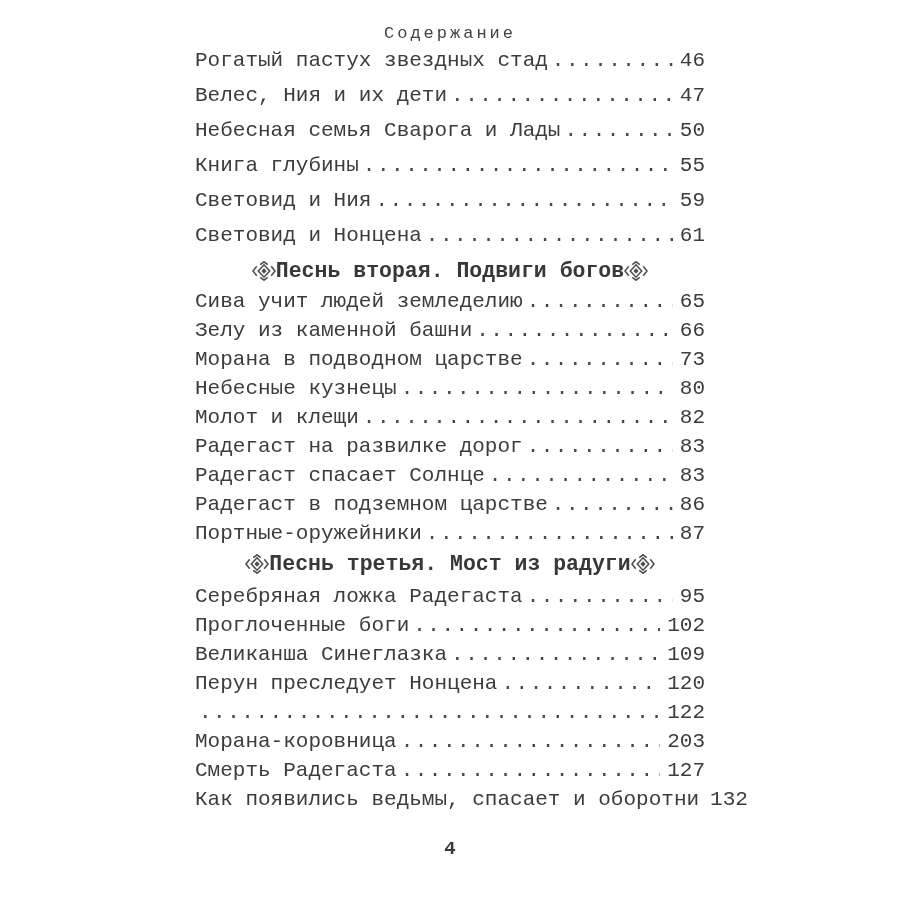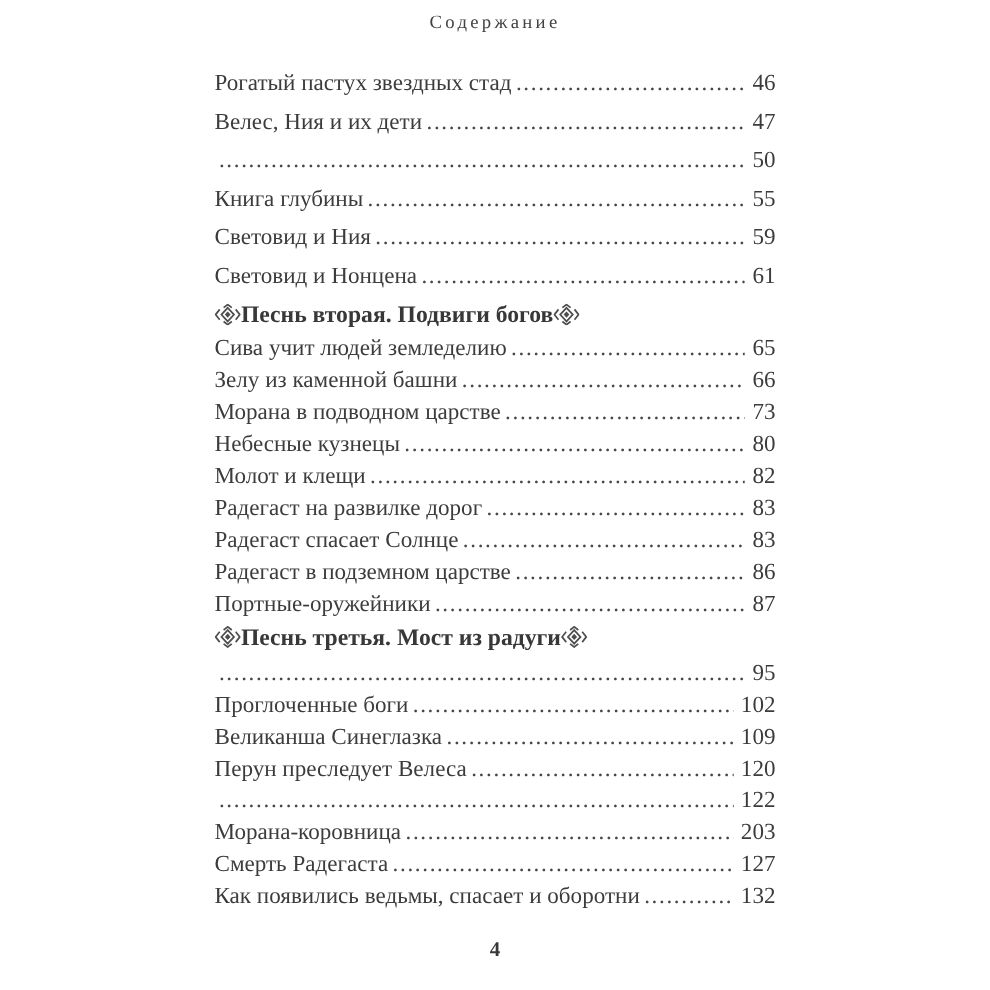--- a/index.html
+++ b/index.html
@@ -10,30 +10,31 @@
     width: 900px;
     height: 900px;
     background: #ffffff;
     color: #3c3c3c;
     font-family: "Liberation Serif", "DejaVu Serif", serif;
     overflow: hidden;
   }
   .page {
     width: 510px;
     margin: 0 auto;
-    padding-top: 10px;
+    padding-top: 24px;
+    font-family: Liberation Mono, monospace;
   }
   .toc-header {
     text-align: center;
     font-size: 17px;
     letter-spacing: 3px;
     color: #424242;
   }
   .block { }
-  .b1 { margin-top: 28px; }
+  .b1 { }
   .row {
     display: flex;
     align-items: baseline;
     font-size: 21px;
   }
   .b1 .row { height: 35px; line-height: 35px; }
   .b2 .row, .b3 .row { height: 29px; line-height: 29px; }
   .t { white-space: nowrap; }
   .dots {
     flex: 1 1 0;
@@ -41,20 +42,21 @@
     overflow: hidden;
     white-space: nowrap;
     letter-spacing: 1.5px;
     margin: 0 2px 0 4px;
     color: #464646;
   }
   .pg { white-space: nowrap; margin-left: 5px; text-align: center; }
   .heading {
     display: flex;
     align-items: center;
+    justify-content: center;
     gap: 0;
     font-weight: bold;
     font-size: 21.5px;
     height: 32px;
     color: #383838;
   }
   .h2 { margin-top: 2px; }
   .h3 { margin-top: 0; margin-bottom: 2px; }
   .orn { color: #4e4e4e; flex: 0 0 auto; }
   .footer {
@@ -91,20 +93,21 @@
       <span class="t">Рогатый пастух звездных стад</span>
       <span class="dots">............................................................................................................................................</span>
       <span class="pg">46</span>
     </div>
     <div class="row">
       <span class="t">Велес, Ния и их дети</span>
       <span class="dots">............................................................................................................................................</span>
       <span class="pg">47</span>
     </div>
     <div class="row">
+      <span class="t">Небесная семья Сварога и Лады</span>
       <span class="dots">............................................................................................................................................</span>
       <span class="pg">50</span>
     </div>
     <div class="row">
       <span class="t">Книга глубины</span>
       <span class="dots">............................................................................................................................................</span>
       <span class="pg">55</span>
     </div>
     <div class="row">
       <span class="t">Световид и Ния</span>
@@ -181,35 +184,36 @@
         <use href="#orn"></use>
       </svg>
     <span>Песнь третья. Мост из радуги</span>
     <svg class="orn" width="24" height="20">
         <use href="#orn"></use>
       </svg>
   </div>
 
   <div class="block b3">
     <div class="row">
+      <span class="t">Серебряная ложка Радегаста</span>
       <span class="dots">............................................................................................................................................</span>
       <span class="pg">95</span>
     </div>
     <div class="row">
       <span class="t">Проглоченные боги</span>
       <span class="dots">............................................................................................................................................</span>
       <span class="pg">102</span>
     </div>
     <div class="row">
       <span class="t">Великанша Синеглазка</span>
       <span class="dots">............................................................................................................................................</span>
       <span class="pg">109</span>
     </div>
     <div class="row">
-      <span class="t">Перун преследует Велеса</span>
+      <span class="t">Перун преследует Нонцена</span>
       <span class="dots">............................................................................................................................................</span>
       <span class="pg">120</span>
     </div>
     <div class="row">
       <span class="dots">............................................................................................................................................</span>
       <span class="pg">122</span>
     </div>
     <div class="row">
       <span class="t">Морана-коровница</span>
       <span class="dots">............................................................................................................................................</span>

